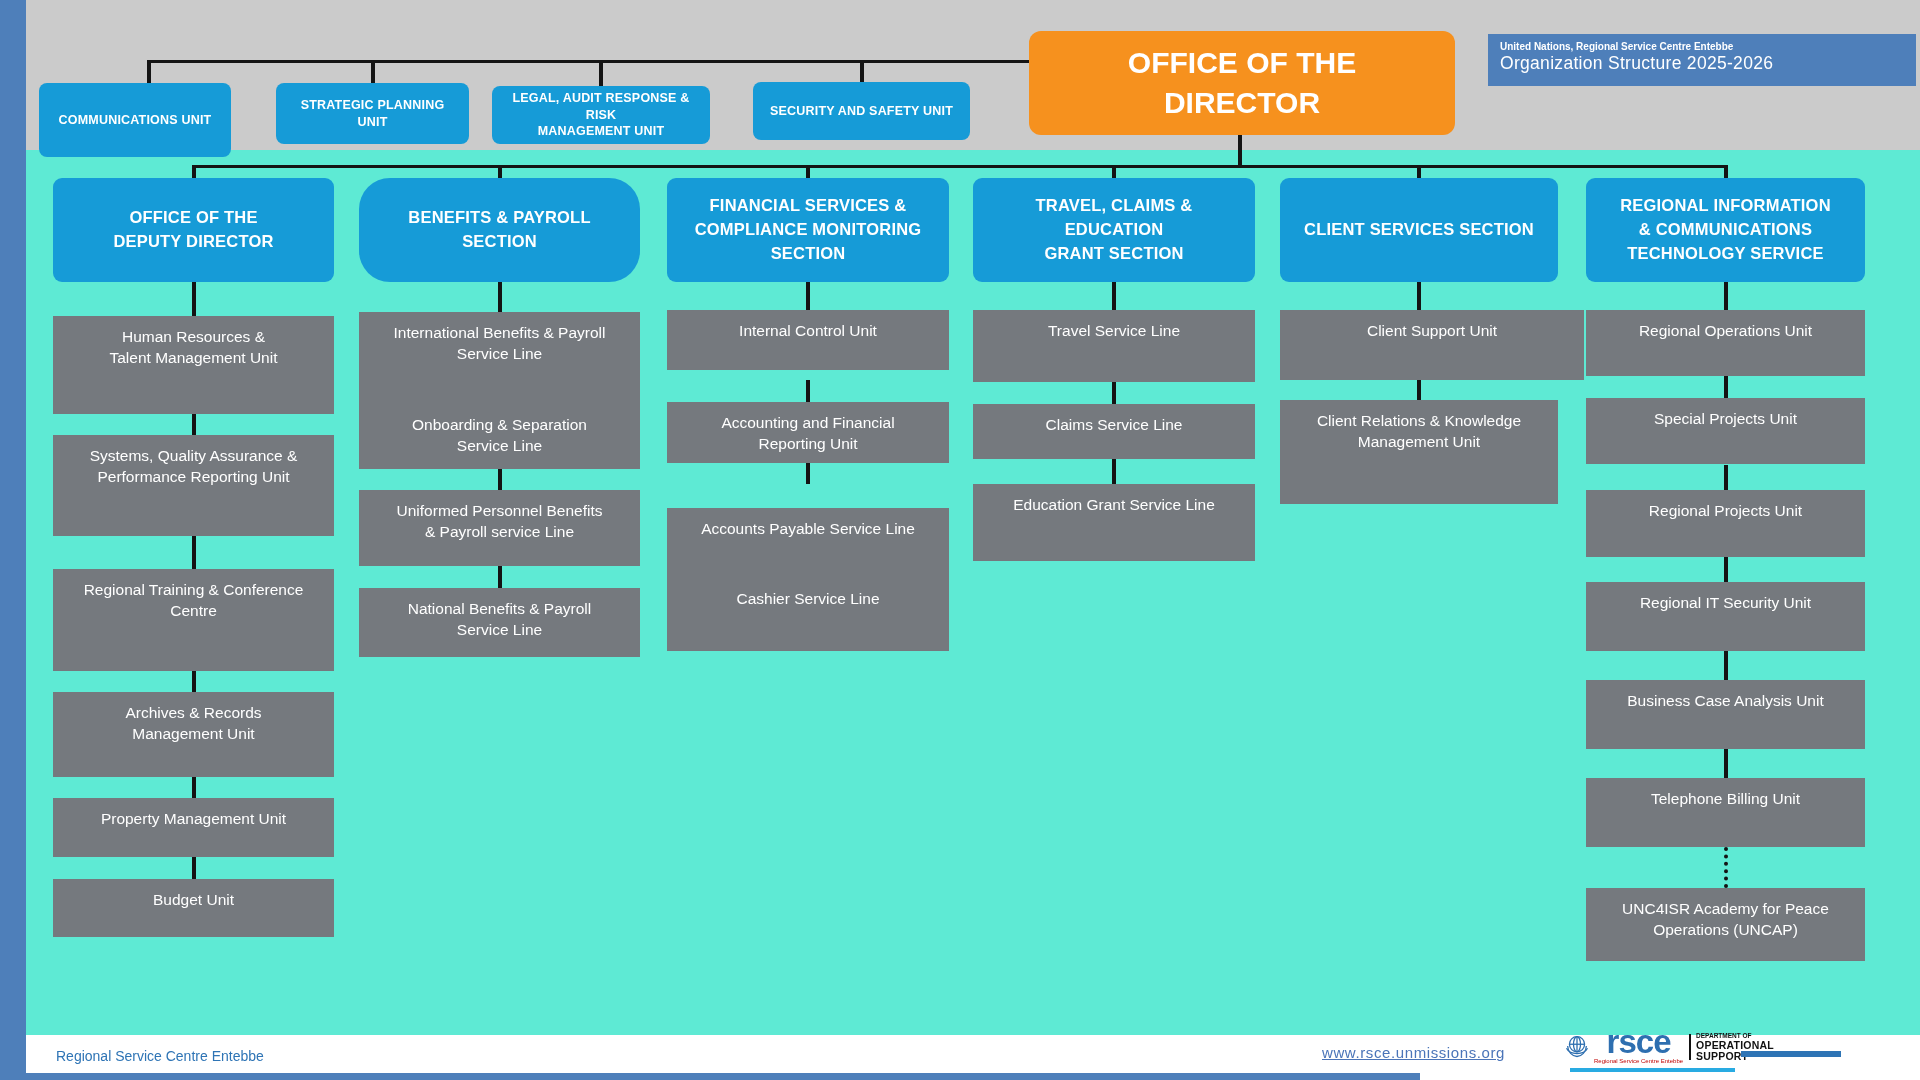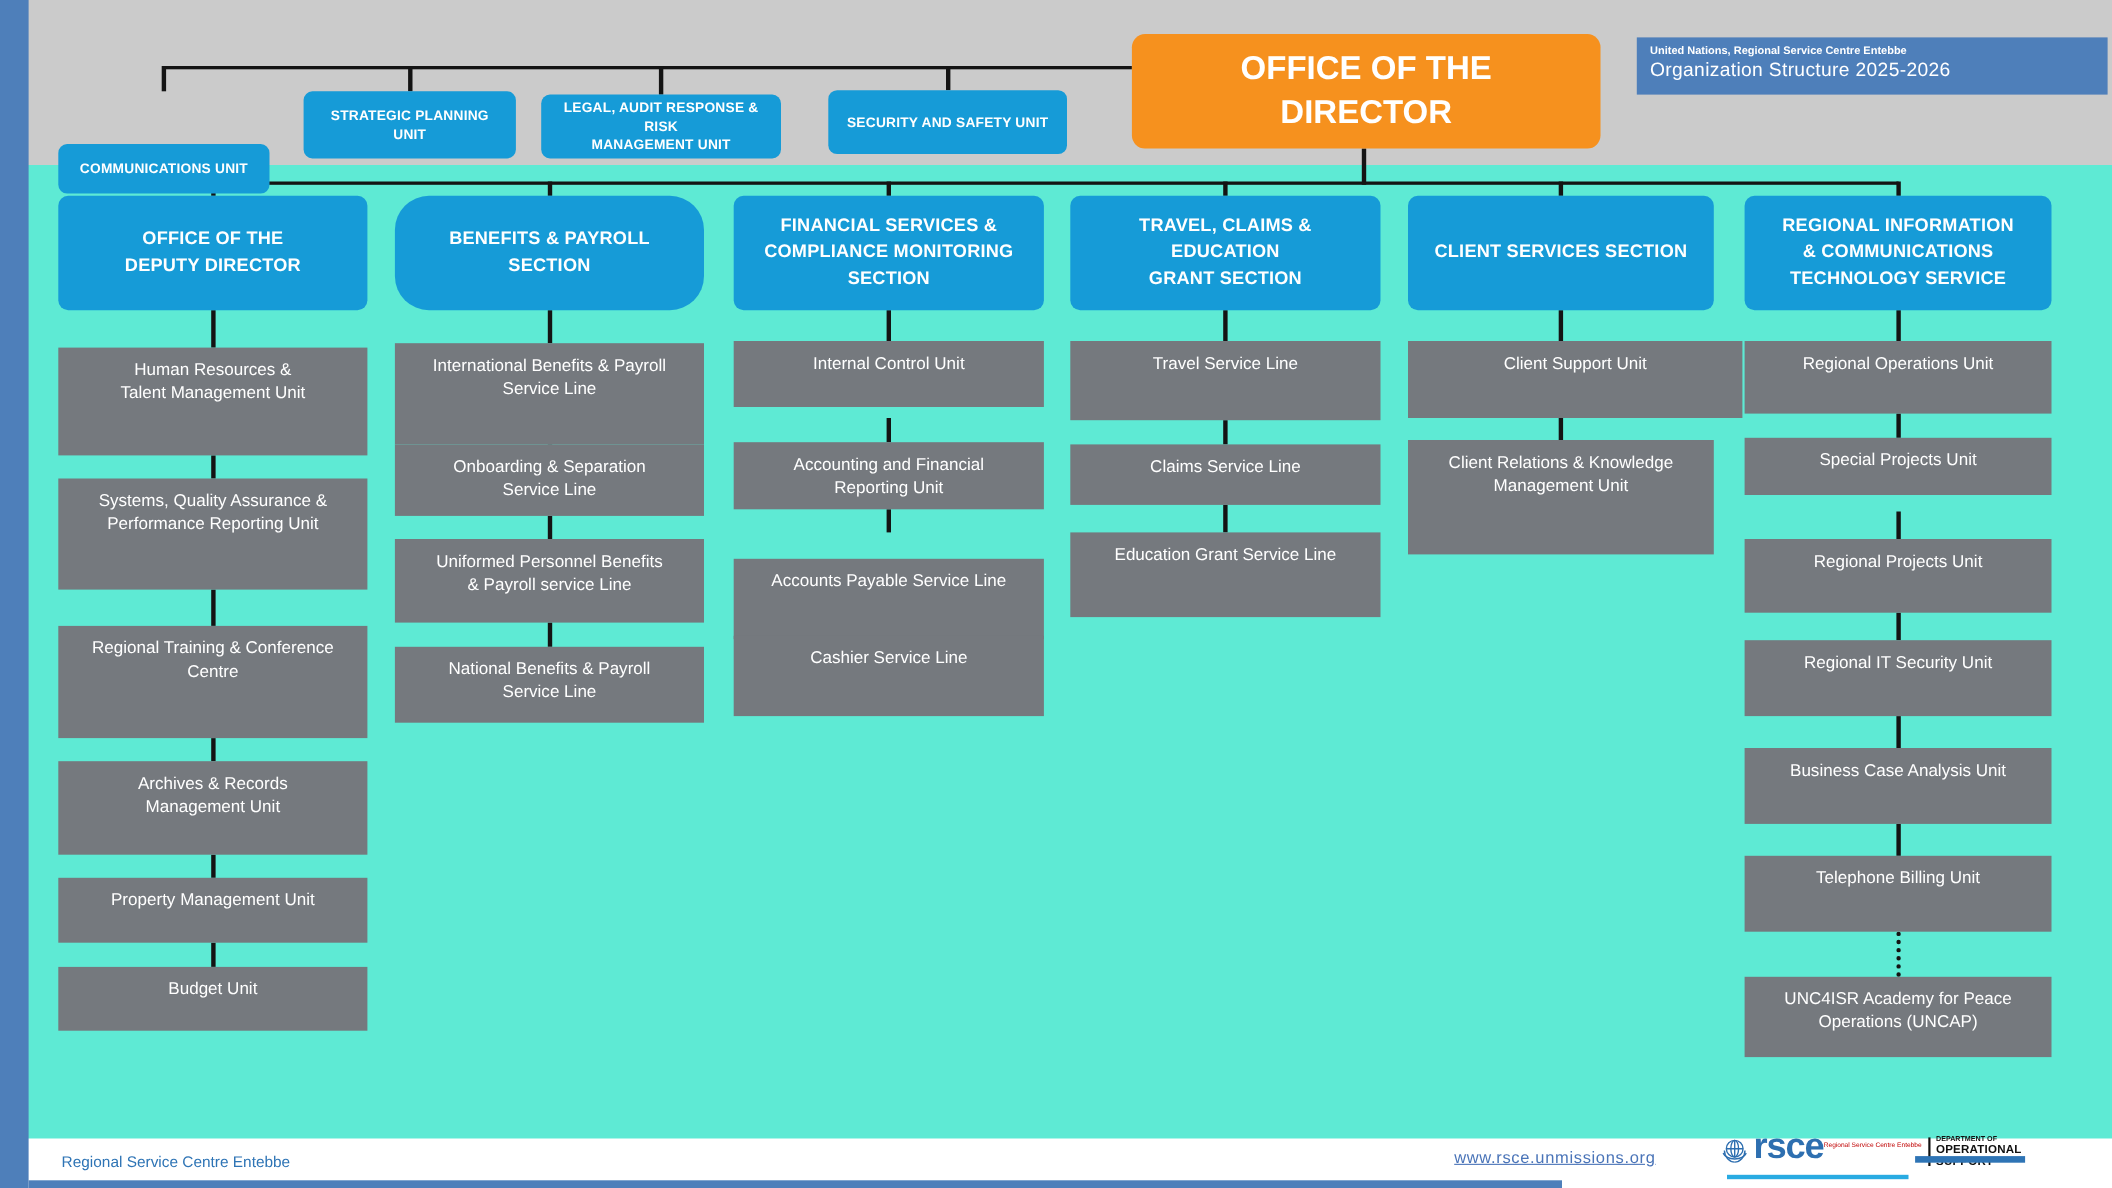--- a/index.html
+++ b/index.html
@@ -32,21 +32,21 @@
   .banner{position:absolute;left:1488px;top:34px;width:428px;height:52px;background:#4e7fba;
           color:#fff;box-sizing:border-box;padding:6px 12px;z-index:6;}
   .banner .b1{font-size:10px;font-weight:bold;display:block;line-height:1.3;}
   .banner .b2{font-size:17.5px;font-weight:normal;display:block;line-height:1.25;letter-spacing:.3px;}
 
   .footer-left{position:absolute;left:56px;top:1048px;font-size:14px;color:#2e74b5;z-index:31;}
   .footer-url{position:absolute;left:1322px;top:1044px;font-size:15px;color:#4a74b8;
               letter-spacing:.6px;text-decoration:underline;z-index:31;cursor:pointer;}
   .logo{position:absolute;left:1563px;top:1026px;height:44px;display:flex;align-items:flex-start;z-index:31;}
   .logo .emblem{width:28px;height:28px;margin-top:6px;}
-  .logo .rsce-wrap{margin-left:3px;display:flex;flex-direction:row;align-items:center;}
+  .logo .rsce-wrap{margin-left:3px;display:flex;flex-direction:column;align-items:center;}
   .logo .rsce{font-size:33px;font-weight:bold;color:#2e6fb0;line-height:.95;letter-spacing:-1px;}
   .logo .tagline{font-size:6px;color:#c00000;margin-top:1px;white-space:nowrap;}
   .logo .vdiv{width:2px;height:26px;background:#111;margin:8px 5px 0 6px;}
   .logo .dept{margin-top:7px;color:#111;text-align:left;line-height:1.05;}
   .logo .dept .d1{font-size:6.5px;font-weight:bold;display:block;}
   .logo .dept .d2{font-size:10.5px;font-weight:bold;display:block;letter-spacing:.2px;}
   .accent{position:absolute;z-index:32;}
 </style>
 </head>
 <body>
@@ -91,21 +91,21 @@
       <span class="d2">OPERATIONAL</span>
       <span class="d2">SUPPORT</span>
     </span>
   </div>
 
   <div class="accent" style="left:26px;top:1073px;width:1394px;height:7px;background:#4e7fba;"></div>
   <div class="accent" style="left:1570px;top:1068px;width:165px;height:4px;background:#29abe2;"></div>
   <div class="accent" style="left:1741px;top:1051px;width:100px;height:6px;background:#2e74b5;"></div>
 <div class="conn" style="left: 149px; top: 60px; width: 880px; height: 3px;"></div>
     <div class="conn" style="left: 147px; top: 60px; width: 4px; height: 23px;"></div>
-    <div class="unit-box" style="left: 53px; top: 83px; width: 192px; height: 45px; margin-top: 48px;">COMMUNICATIONS UNIT</div>
+    <div class="unit-box" style="left: 39px; top: 83px; width: 192px; height: 74px;">COMMUNICATIONS UNIT</div>
     <div class="conn" style="left: 370.5px; top: 60px; width: 4px; height: 23px;"></div>
     <div class="unit-box" style="left: 276px; top: 83px; width: 193px; height: 61px;">STRATEGIC PLANNING UNIT</div>
     <div class="conn" style="left: 599px; top: 60px; width: 4px; height: 26px;"></div>
     <div class="unit-box" style="left: 492px; top: 86px; width: 218px; height: 58px;">LEGAL, AUDIT RESPONSE &amp; RISK
 MANAGEMENT UNIT</div>
     <div class="conn" style="left: 859.5px; top: 60px; width: 4px; height: 22px;"></div>
     <div class="unit-box" style="left: 753px; top: 82px; width: 217px; height: 58px;">SECURITY AND SAFETY UNIT</div>
     <div class="conn" style="left: 1238px; top: 135px; width: 4px; height: 33px;"></div>
     <div class="conn" style="left: 193.5px; top: 165px; width: 1532px; height: 3px;"></div>
     <div class="conn" style="left: 191.5px; top: 165px; width: 4px; height: 13px;"></div>
@@ -170,21 +170,21 @@
     <div class="conn" style="left: 1417px; top: 380px; width: 4px; height: 20px;"></div>
     <div class="gray-box" style="left: 1280px; top: 400px; width: 278px; height: 104px;">Client Relations &amp; Knowledge
 Management Unit</div>
     <div class="conn" style="left: 1723.5px; top: 165px; width: 4px; height: 13px;"></div>
     <div class="sec-header" style="left: 1586px; top: 178px; width: 279px; height: 104px;">REGIONAL INFORMATION
 &amp; COMMUNICATIONS
 TECHNOLOGY SERVICE</div>
     <div class="conn" style="left: 1723.5px; top: 282px; width: 4px; height: 28px;"></div>
     <div class="gray-box" style="left: 1586px; top: 310px; width: 279px; height: 66px;">Regional Operations Unit</div>
     <div class="conn" style="left: 1723.5px; top: 376px; width: 4px; height: 22px;"></div>
-    <div class="gray-box" style="left: 1586px; top: 398px; width: 279px; height: 52px;">Special Projects Unit</div>
+    <div class="gray-box" style="left: 1586px; top: 398px; width: 279px; height: 66px;">Special Projects Unit</div>
     <div class="conn" style="left: 1723.5px; top: 465px; width: 4px; height: 25px;"></div>
     <div class="gray-box" style="left: 1586px; top: 490px; width: 279px; height: 67px;">Regional Projects Unit</div>
     <div class="conn" style="left: 1723.5px; top: 557px; width: 4px; height: 25px;"></div>
     <div class="gray-box" style="left: 1586px; top: 582px; width: 279px; height: 69px;">Regional IT Security Unit</div>
     <div class="conn" style="left: 1723.5px; top: 651px; width: 4px; height: 29px;"></div>
     <div class="gray-box" style="left: 1586px; top: 680px; width: 279px; height: 69px;">Business Case Analysis Unit</div>
     <div class="conn" style="left: 1723.5px; top: 749px; width: 4px; height: 29px;"></div>
     <div class="gray-box" style="left: 1586px; top: 778px; width: 279px; height: 69px;">Telephone Billing Unit</div>
     <div class="conn dotted" style="left: 1723.5px; top: 847px; width: 0px; height: 41px;"></div>
     <div class="gray-box" style="left: 1586px; top: 888px; width: 279px; height: 73px;">UNC4ISR Academy for Peace

